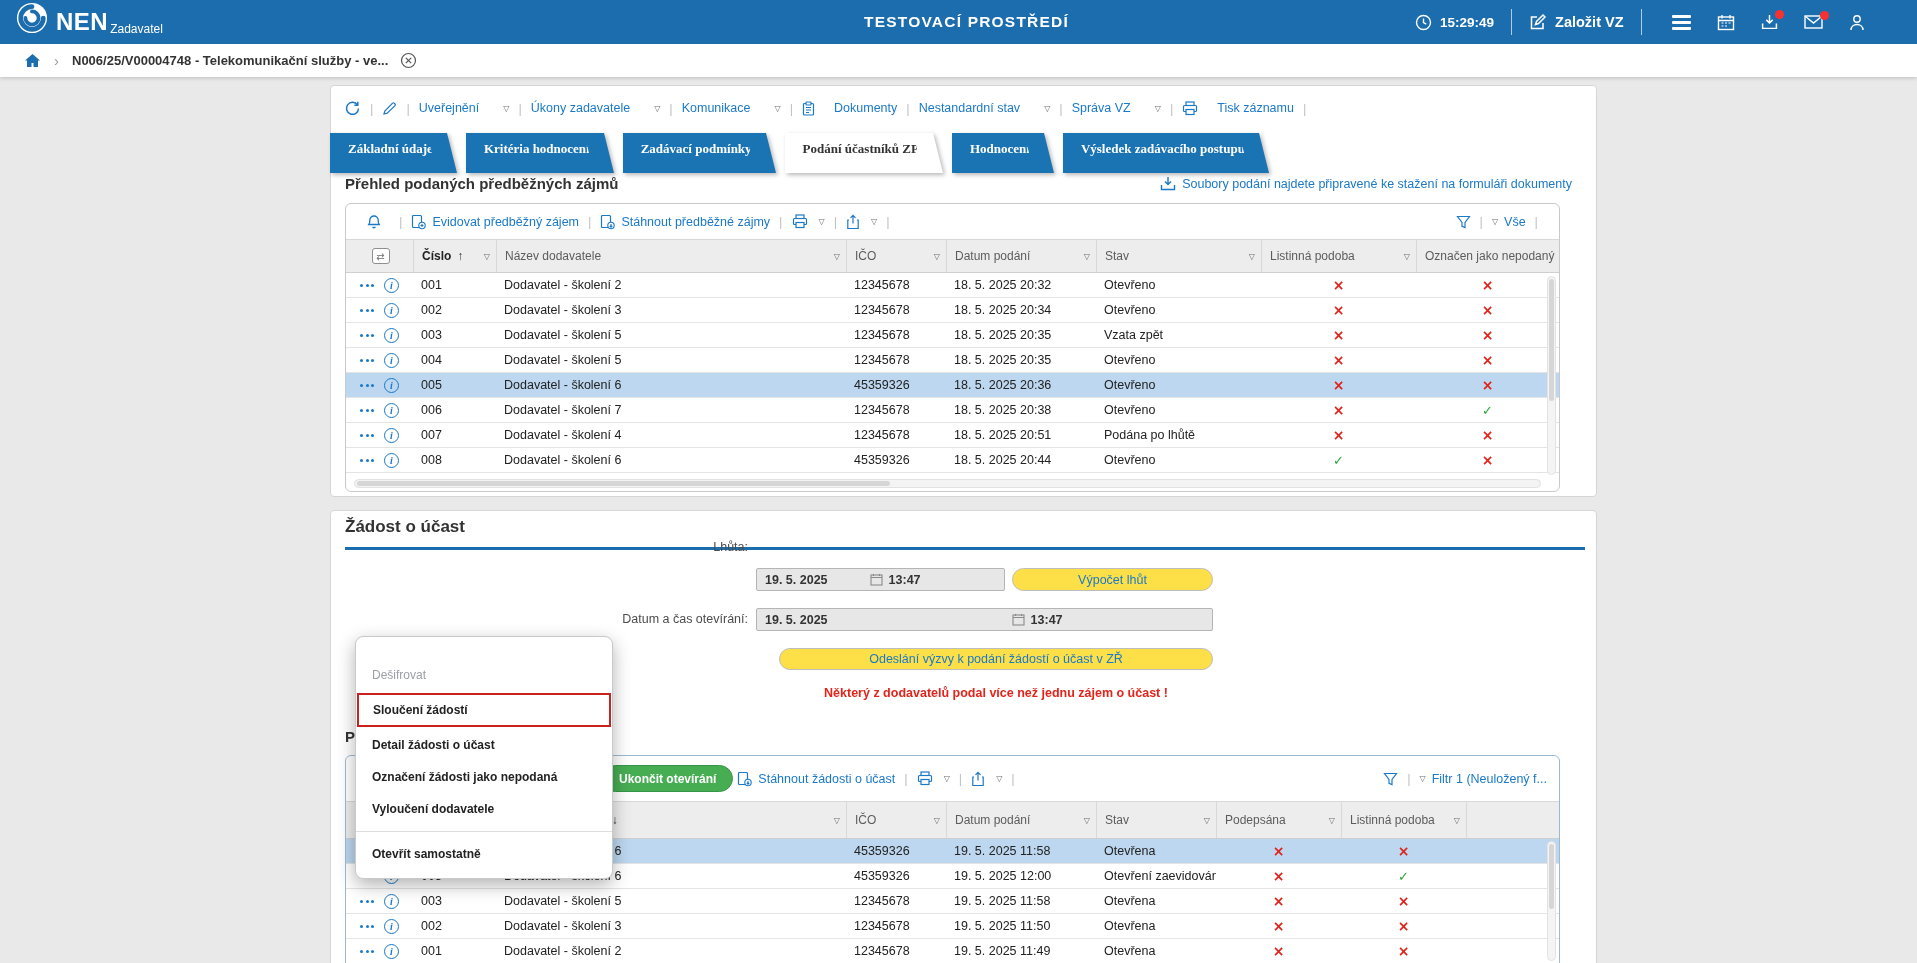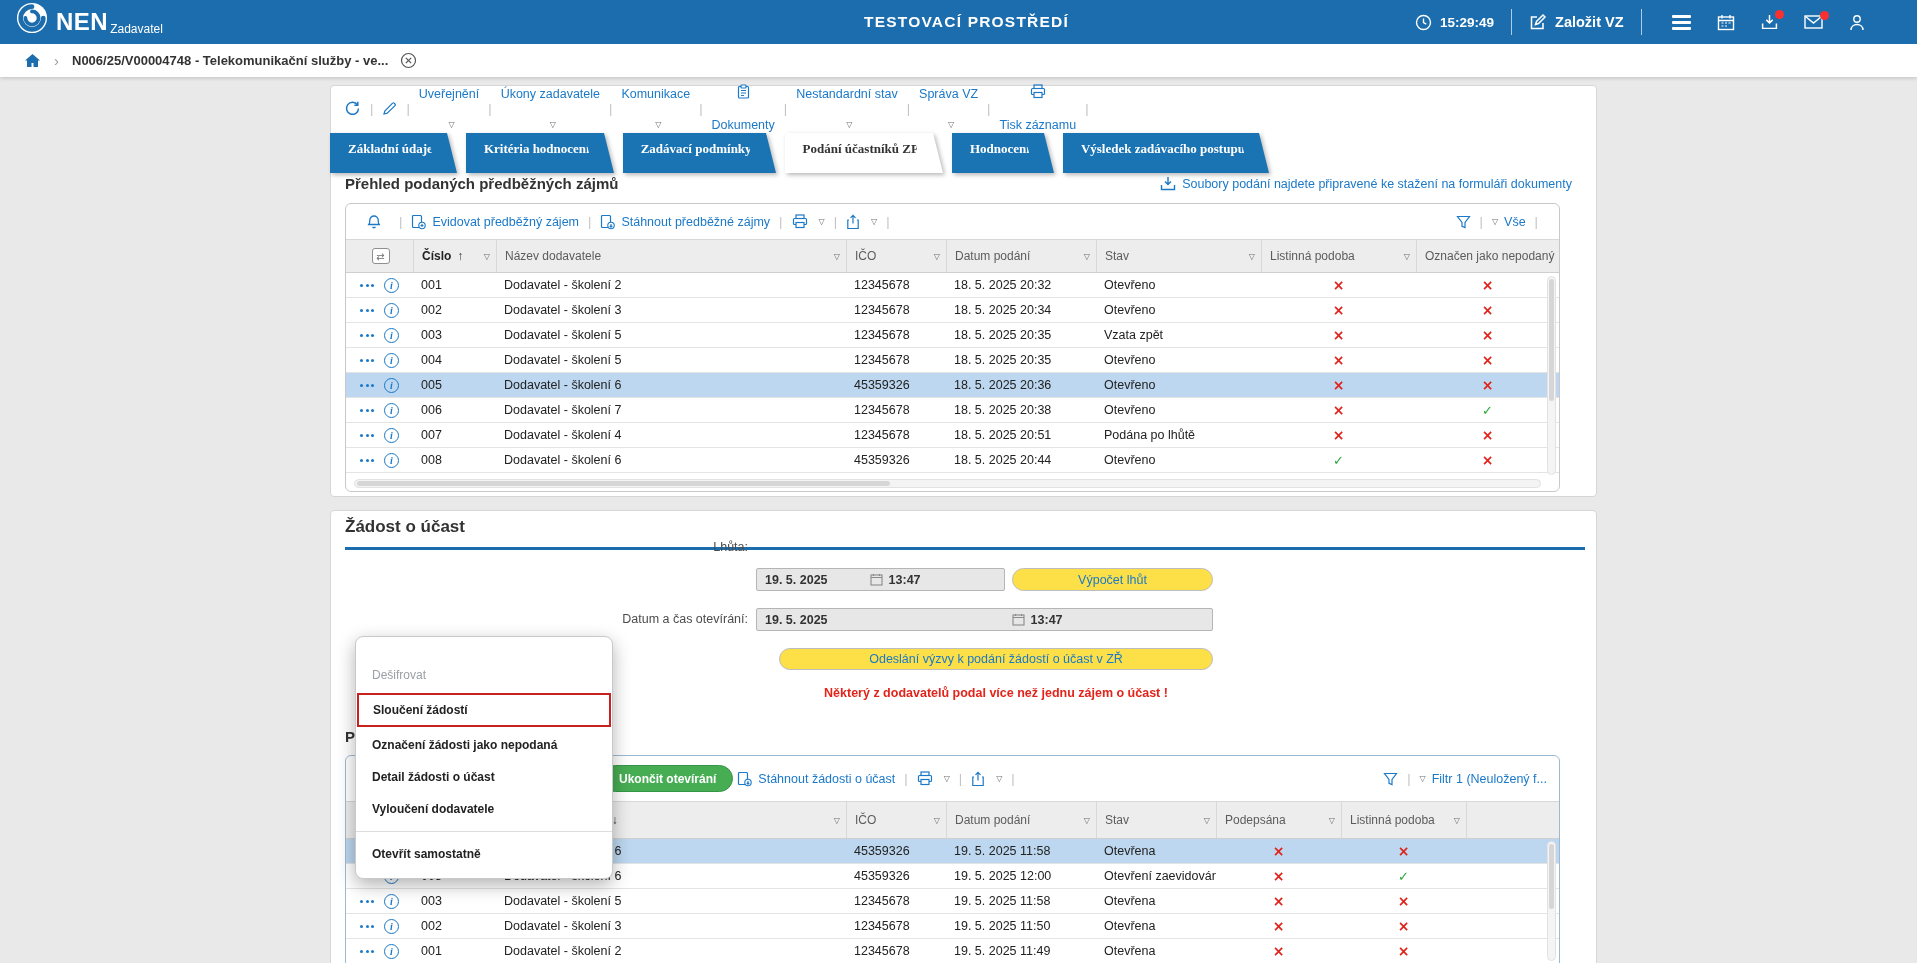--- a/index.html
+++ b/index.html
@@ -32,21 +32,21 @@
   .crumb-text { font-size:13px; font-weight:bold; color:#333; }
   .crumb-close { margin-left:12px; cursor:pointer; }
 
   
   .panel { position:absolute; background:#fff; border:1px solid #d6d6d6; border-radius:4px; }
   .panel1 { left:330px; top:85px; width:1267px; height:412px; }
   .panel2 { left:330px; top:510px; width:1267px; height:470px; }
 
   
   .menubar { position:absolute; left:344px; top:92px; height:32px; display:flex; align-items:center; font-size:12.5px; z-index:5; }
-  .menubar .blue-link { gap:19px;flex-direction:column; }
+  .menubar .blue-link { gap:19px; }
 
   
   .tabs { position:absolute; left:330px; top:133px; height:32px; display:flex; z-index:6; }
   .tab { position:relative; height:40px; line-height:32px; padding:0 10px 0 18px; margin-right:23px; background:#1a74b4; color:#fff; font-weight:bold; font-size:13px; white-space:nowrap; cursor:pointer; filter:drop-shadow(2px 2px 2px rgba(0,0,0,.28));font-family:Liberation Serif, serif; }
   .tab::after { content:""; position:absolute; top:0; right:-9px; width:20px; height:100%; background:#1a74b4; transform:skewX(14deg); }
   .tab.active { background:#fff; color:#333; z-index:3; }
   .tab.active::after { background:#fff; }
 
   
   .sec1-title { position:absolute; left:345px; top:175px; font-size:15px; font-weight:bold; color:#333; z-index:5; }
@@ -779,20 +779,20 @@
         </div>
       </div>
     <div class="vscroll" style="top:85px; bottom:2px;">
         <div class="vthumb" style="top:2px; height:55%;"></div>
       </div>
   </div>
 
   <div class="ctx-menu" id="context-menu">
       <div class="ctx-item disabled">Dešifrovat</div>
       <div class="ctx-item hl">Sloučení žádostí</div>
+      <div class="ctx-item">Detail žádosti o účast</div>
       <div class="ctx-item">Označení žádosti jako nepodaná</div>
-      <div class="ctx-item">Detail žádosti o účast</div>
       <div class="ctx-item">Vyloučení dodavatele</div>
       <div class="ctx-div"></div>
       <div class="ctx-item">Otevřít samostatně</div>
     </div>
 
 </div>
 
 </body></html>

